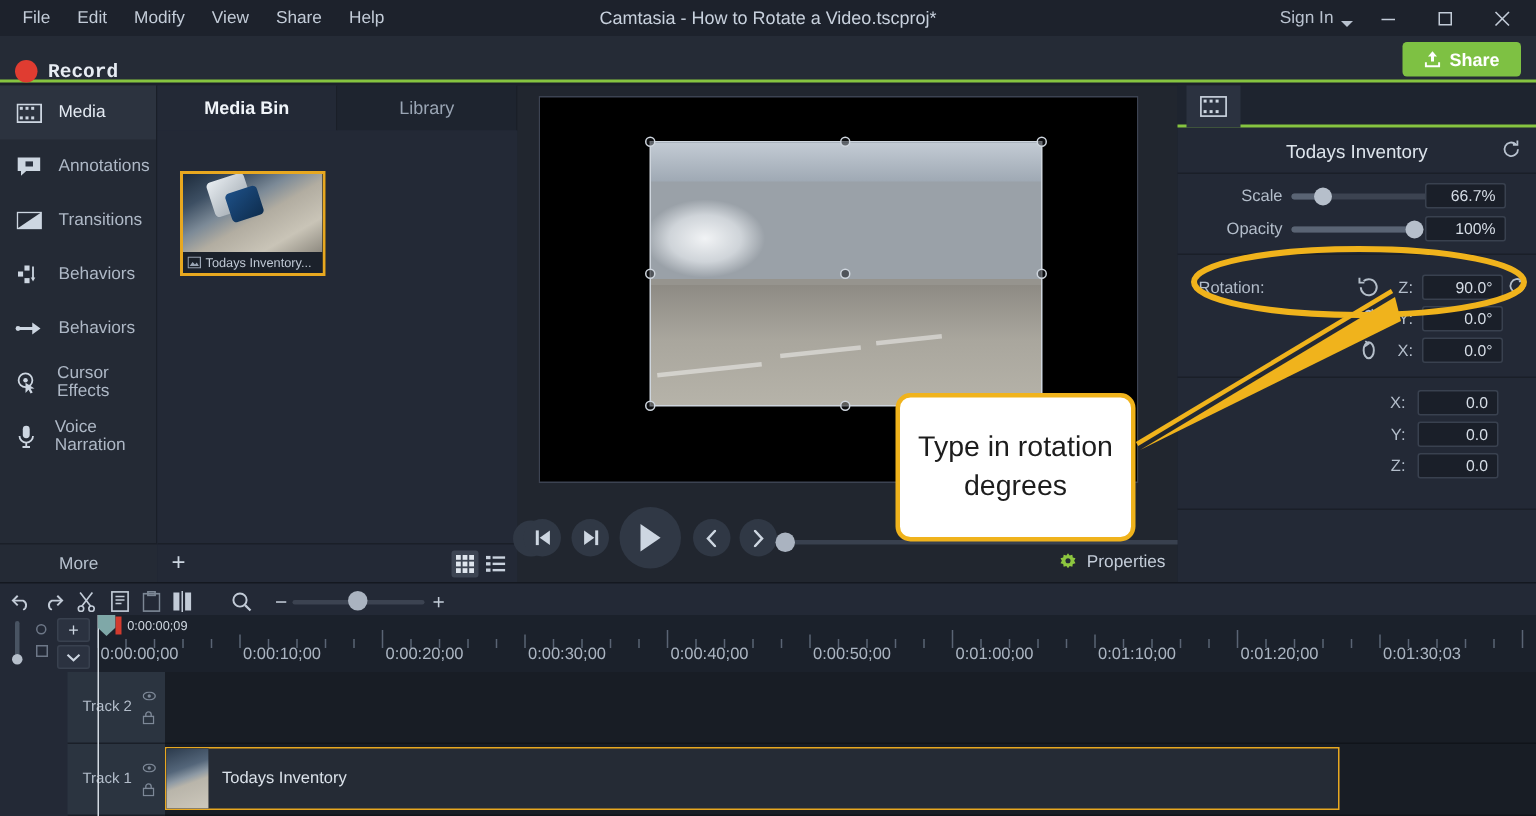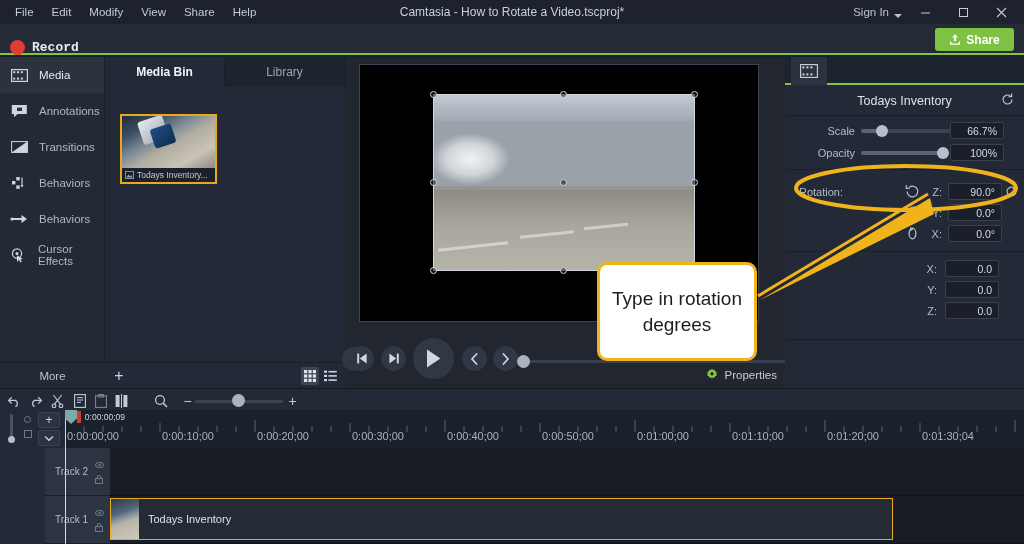--- a/index.html
+++ b/index.html
@@ -302,20 +302,30 @@
     </div>
     <div class="railitem">
       <span class="railicon">
         <svg width="17" height="15" viewBox="0 0 17 15">
             <circle cx="7" cy="5.5" r="4.6" fill="none" stroke="#cdd6e1" stroke-width="1.2"></circle>
             <circle cx="7" cy="5.5" r="1.5" fill="#cdd6e1"></circle>
             <path d="M7 7.2 L7 14 L9 11.8 L10.4 14.4 L11.8 13.6 L10.4 11.2 L13 11Z" fill="#cdd6e1"></path>
           </svg>
       </span>
       <span>Cursor Effects</span>
+    </div>
+    <div class="railitem">
+      <span class="railicon">
+        <svg width="13" height="16" viewBox="0 0 13 16">
+            <rect x="4.2" y=".8" width="4.6" height="8.4" rx="2.3" fill="#cdd6e1"></rect>
+            <path d="M2 7.6a4.5 4.5 0 0 0 9 0" fill="none" stroke="#cdd6e1" stroke-width="1.2"></path>
+            <path d="M6.5 12v3M4 15h5" stroke="#cdd6e1" stroke-width="1.2"></path>
+          </svg>
+      </span>
+      <span>Voice Narration</span>
     </div>
     <div class="railmore">
       <span>More</span>
     </div>
   </div>
 
   <div class="binpanel">
     <div class="bintabs">
       <div class="bintab active">
         <span>Media Bin</span>
@@ -711,21 +721,21 @@
     <div class="rlabelrow">
       <span class="rtime" style="left:2px;">0:00:00;00</span>
       <span class="rtime" style="left:97px;">0:00:10;00</span>
       <span class="rtime" style="left:192px;">0:00:20;00</span>
       <span class="rtime" style="left:287px;">0:00:30;00</span>
       <span class="rtime" style="left:382px;">0:00:40;00</span>
       <span class="rtime" style="left:477px;">0:00:50;00</span>
       <span class="rtime" style="left:572px;">0:01:00;00</span>
       <span class="rtime" style="left:667px;">0:01:10;00</span>
       <span class="rtime" style="left:762px;">0:01:20;00</span>
-      <span class="rtime" style="left:857px;">0:01:30;04</span>
+      <span class="rtime" style="left:857px;">0:01:30;03</span>
     </div>
   </div>
 
   <div class="trackrow" style="top:448px;height:48px;">
     <div class="trackhead" style="top:0;height:48px;">
       <span class="trackname">Track 2</span>
       <span class="trkeyes">
         <span class="teye">
           <svg width="9" height="6" viewBox="0 0 9 6">
               <ellipse cx="4.5" cy="3" rx="4" ry="2.6" fill="none" stroke="#7d8897" stroke-width=".9"></ellipse>

